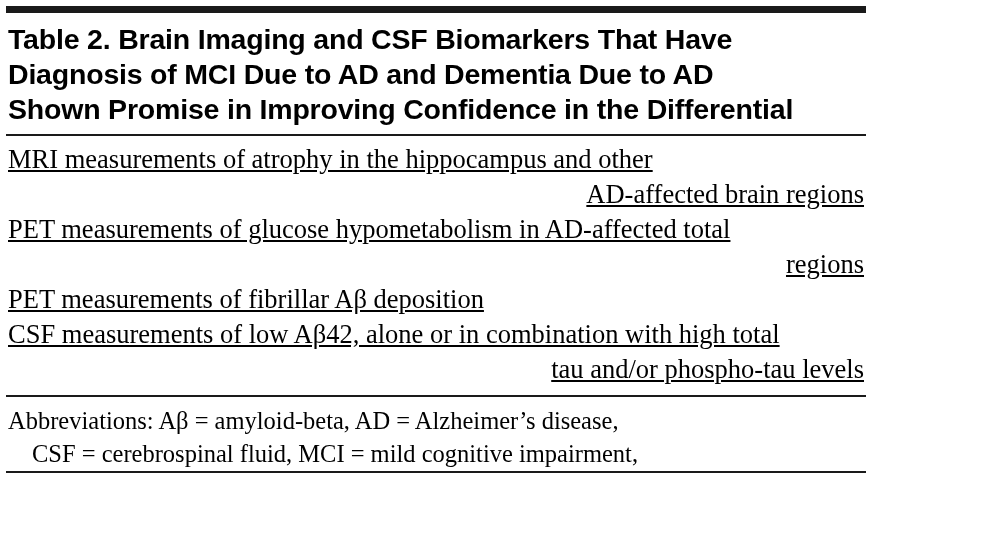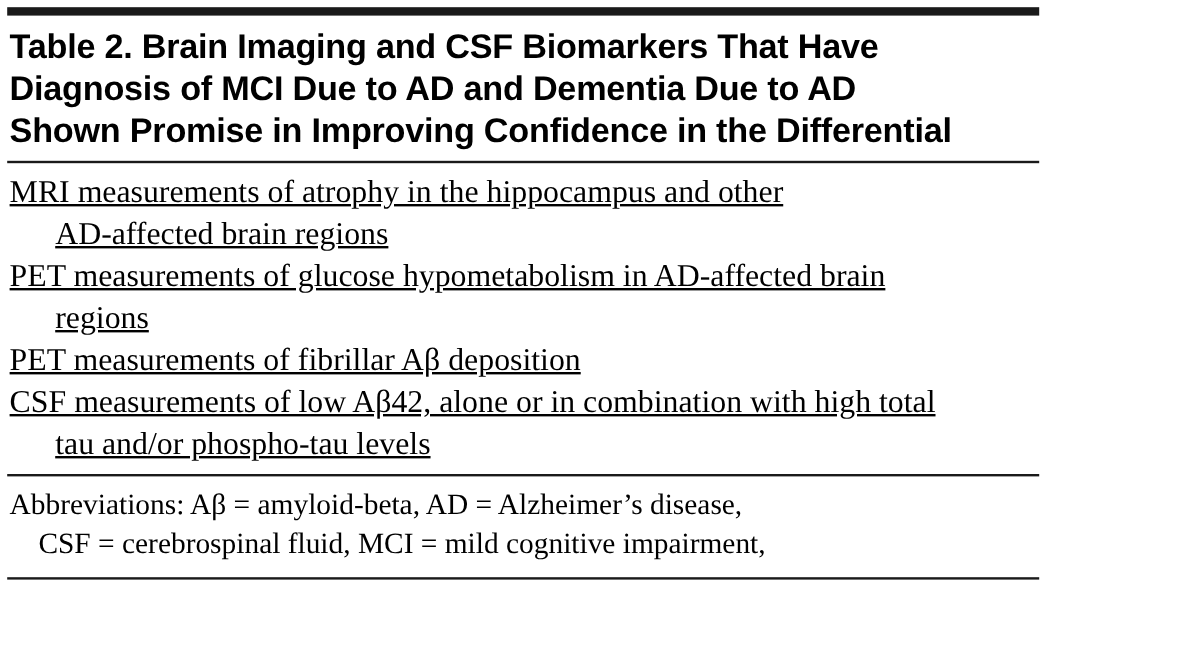--- a/index.html
+++ b/index.html
@@ -49,26 +49,27 @@
   .row {
     font-family: "Liberation Serif", serif;
     font-size: 26.5px;
     line-height: 1.30;
     padding: 0 0 1px 0;
     text-decoration: underline;
   }
   .row .cont {
     display: block;
     padding-left: 38px;
+    text-align: right;
   }
   .foot {
     font-family: "Liberation Serif", serif;
     font-size: 24.5px;
     line-height: 1.33;
-    padding: 8px 2px 10px 2px;
+    padding: 8px 2px 0 2px;
   }
   .foot-line {
     display: block;
   }
   .foot-line.indent {
     padding-left: 24px;
   }
 </style>
 </head>
 <body>
@@ -86,21 +87,21 @@
   <div class="rule-mid"></div>
 
   <div class="body-rows">
 
     <div class="row">
       <span>MRI measurements of atrophy in the hippocampus and other</span>
       <span class="cont">AD-affected brain regions</span>
     </div>
 
     <div class="row">
-      <span>PET measurements of glucose hypometabolism in AD-affected brain</span>
+      <span>PET measurements of glucose hypometabolism in AD-affected total</span>
       <span class="cont">regions</span>
     </div>
 
     <div class="row">
       <span>PET measurements of fibrillar Aβ deposition</span>
     </div>
 
     <div class="row">
       <span>CSF measurements of low Aβ42, alone or in combination with high total</span>
       <span class="cont">tau and/or phospho-tau levels</span>

